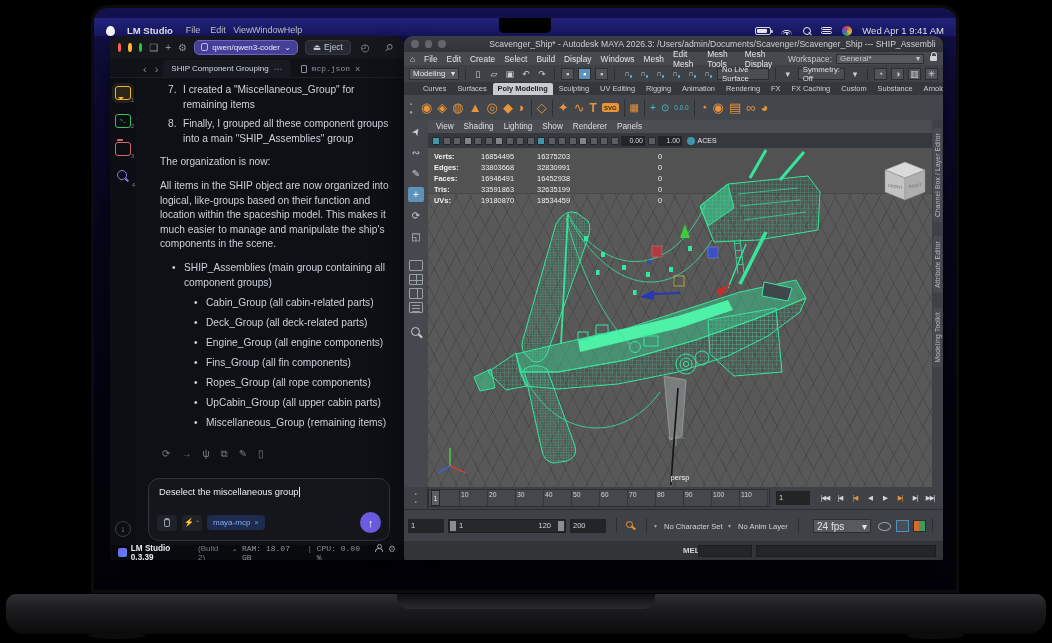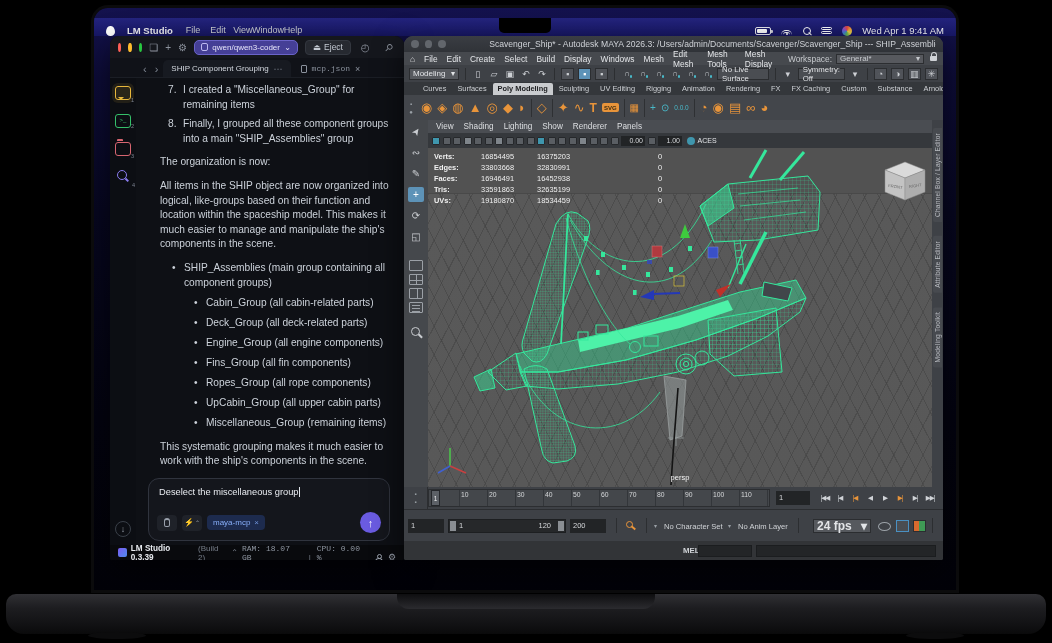--- a/index.html
+++ b/index.html
@@ -100,21 +100,21 @@
   .clip { width:6px; height:9px; border:1.2px solid #9aa1ac; border-radius:3px 3px 2px 2px; border-top-width:2px; }
   #mcp-chip { display:flex; align-items:center; gap:4px; height:15px; background:#1d2b4e; border-radius:4px;
     padding:0 6px; color:#88aef8; font-size:8px; }
   #send-btn { margin-left:auto; width:21px; height:21px; border-radius:50%; background:#6a5be0; color:#fff;
     font-size:11px; display:flex; align-items:center; justify-content:center; }
   
   #lm-status { position:absolute; left:0; right:0; bottom:0; height:15px; background:#090a0d;
     display:flex; align-items:center; padding:0 8px; gap:4px; font-size:8px; color:#8f96a1; }
   #lm-logo { width:9px; height:9px; border-radius:2px; background:linear-gradient(135deg,#7a5cf0,#4f8df0); }
   #lm-status .nm { color:#e6e9ee; font-weight:bold; font-size:8.2px; }
-  #lm-status .right { margin-left:auto; display:flex; gap:6px; align-items:flex-end; }
+  #lm-status .right { margin-left:auto; display:flex; gap:6px; align-items:flex-start; }
   .person { width:8px; height:8px; position:relative; }
   .person::before { content:""; position:absolute; left:2.4px; top:0; width:3px; height:3px; border:1px solid #9aa1ac; border-radius:50%; }
   .person::after { content:""; position:absolute; left:0.6px; top:4.4px; width:6px; height:3px; border:1px solid #9aa1ac; border-bottom:none; border-radius:4px 4px 0 0; }
 
   
   #maya { position:absolute; left:310px; top:28px; width:539px; height:524px; background:#3c3f43;
     border-radius:9px 9px 2px 2px; overflow:hidden; box-shadow:0 10px 30px rgba(0,0,0,.6);
     color:#d4d6da; font-size:8.5px; }
   #my-titlebar { height:16px; background:linear-gradient(180deg,#3a3d43,#303338); display:flex; align-items:center; padding:0 7px; gap:6px; }
   .tlg { width:8px; height:8px; border-radius:50%; background:#62666c; }
@@ -206,21 +206,21 @@
   #rslider { position:absolute; left:44px; top:9px; width:118px; height:14px; background:#26282a; border:1px solid #1d1f21; }
   .rhandle { position:absolute; top:1px; bottom:1px; width:6px; background:#8a8e93; }
   #rslider .l1 { position:absolute; left:10px; top:0; font-size:7.5px; color:#d5d7da; line-height:12px; }
   #rslider .l2 { position:absolute; right:14px; top:0; font-size:7.5px; color:#d5d7da; line-height:12px; }
   .rsep { position:absolute; top:8px; width:1px; height:15px; background:#2c2e31; }
   .keyicon { position:absolute; top:11px; width:9px; height:9px; }
   .keyicon::before { content:""; position:absolute; width:5px; height:5px; border:1.6px solid #e8943a; border-radius:50%; }
   .keyicon::after { content:""; position:absolute; left:5px; top:6px; width:5px; height:1.6px; background:#e8943a; transform:rotate(40deg); }
   .rlabel { position:absolute; top:12px; font-size:7.6px; color:#d0d3d7; }
   .rdd { position:absolute; top:12px; font-size:6px; color:#9aa0a6; }
-  #fps-sel { position:absolute; left:409px; top:9px; width:58px; height:14px; background:#56595e; border:1px solid #2b2d30; font-size:12px; color:#e2e4e7; display:flex; align-items:center; justify-content:space-between; padding:0 3px;font-weight:bold; }
+  #fps-sel { position:absolute; left:409px; top:9px; width:58px; height:14px; background:#56595e; border:1px solid #2b2d30; font-size:10px; color:#e2e4e7; display:flex; align-items:center; justify-content:space-between; padding:0 3px; }
   .rsi { position:absolute; top:10px; width:13px; height:12px; border:1px solid #2b2d30; background:#4a4d52; }
   .rsi.oval { border-radius:50%; background:transparent; border-color:#9aa0a6; height:9px; top:12px; }
   .rsi.blue { border:1px solid #4a90c2; }
   .rsi.ak { background:linear-gradient(90deg,#d86a2e 50%,#3f9a55 50%); }
   
   #my-bottom { position:absolute; left:0; top:505px; width:539px; height:19px; background:#323437; }
   #proc { position:absolute; left:0; top:0; width:267px; height:19px; background:#3c3e41; display:flex; align-items:center; gap:5px; padding:0 7px; }
   #proc .gdot { width:9px; height:9px; border-radius:50%; background:#77b82e; border:1px solid #4e7a1e; }
   #proc .ptxt { font-size:7.8px; color:#d2d4d6; }
   #mel-label { position:absolute; left:279px; top:5px; font-size:7.8px; font-weight:bold; color:#cfd2d6; }
@@ -349,21 +349,20 @@
           <span>Ropes_Group (all rope components)</span>
         </div>
       <div class="b2">
           <span class="dot">•</span>
           <span>UpCabin_Group (all upper cabin parts)</span>
         </div>
       <div class="b2">
           <span class="dot">•</span>
           <span>Miscellaneous_Group (remaining items)</span>
         </div>
-      <p>This systematic grouping makes it much easier to work with the ship's components in the scene.</p>
       <div id="act-row">
         <span>⟳</span>
         <span>→</span>
         <span>ψ</span>
         <span>⧉</span>
         <span>✎</span>
         <span>▯</span>
       </div>
     </div>
 

